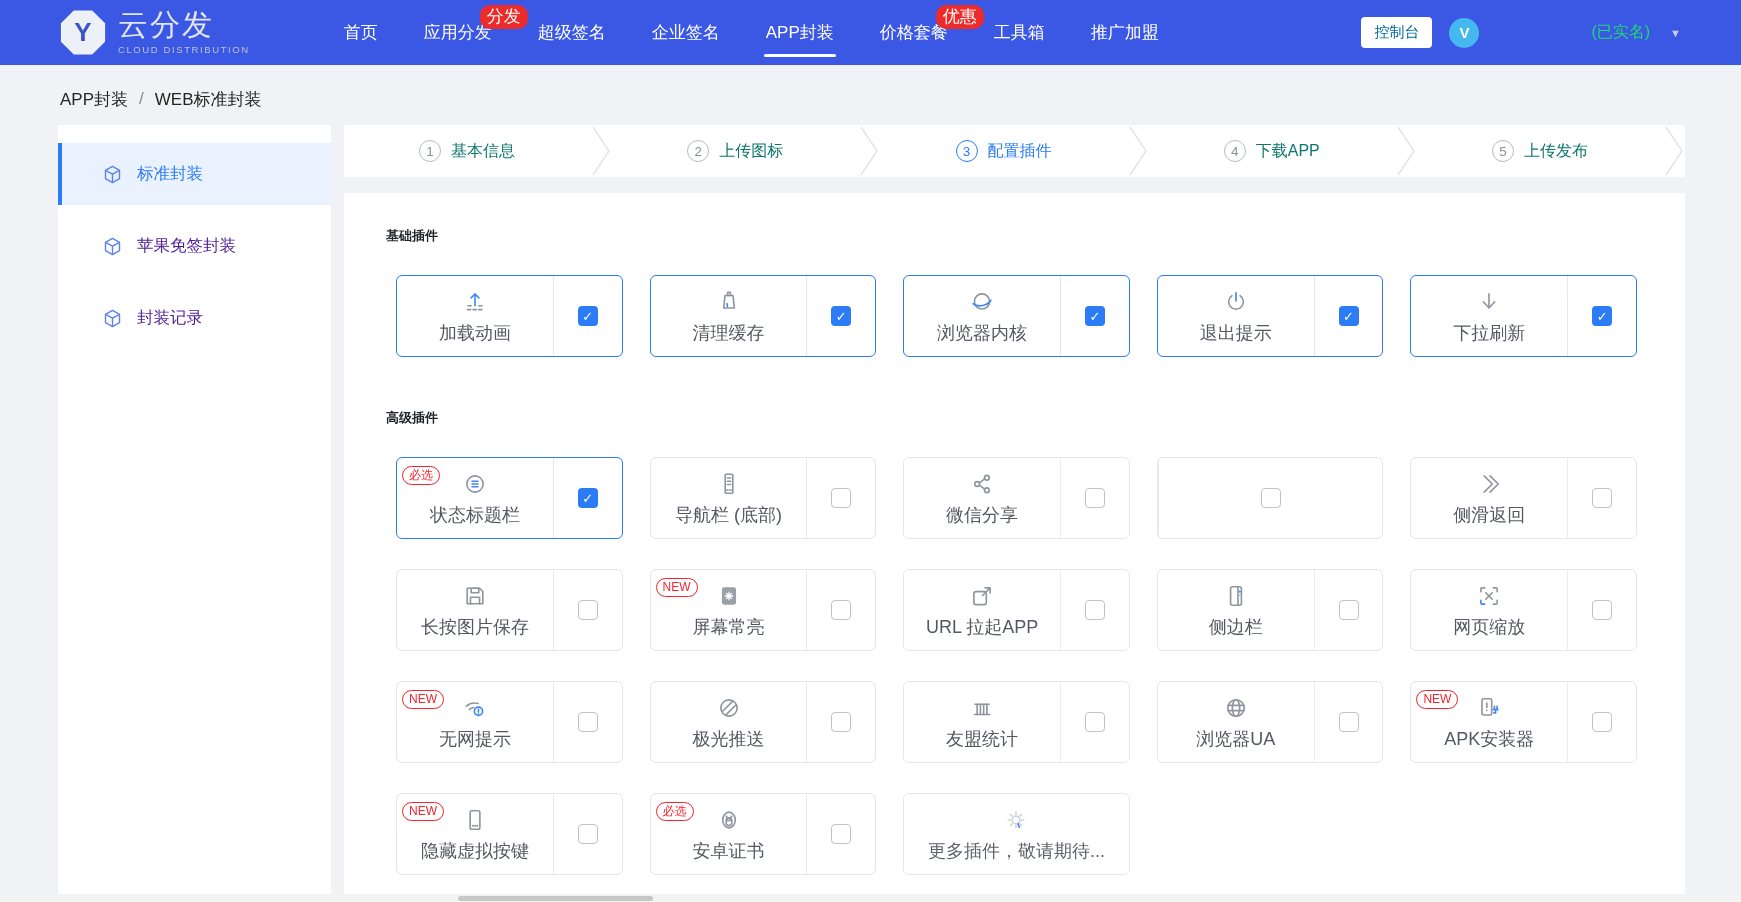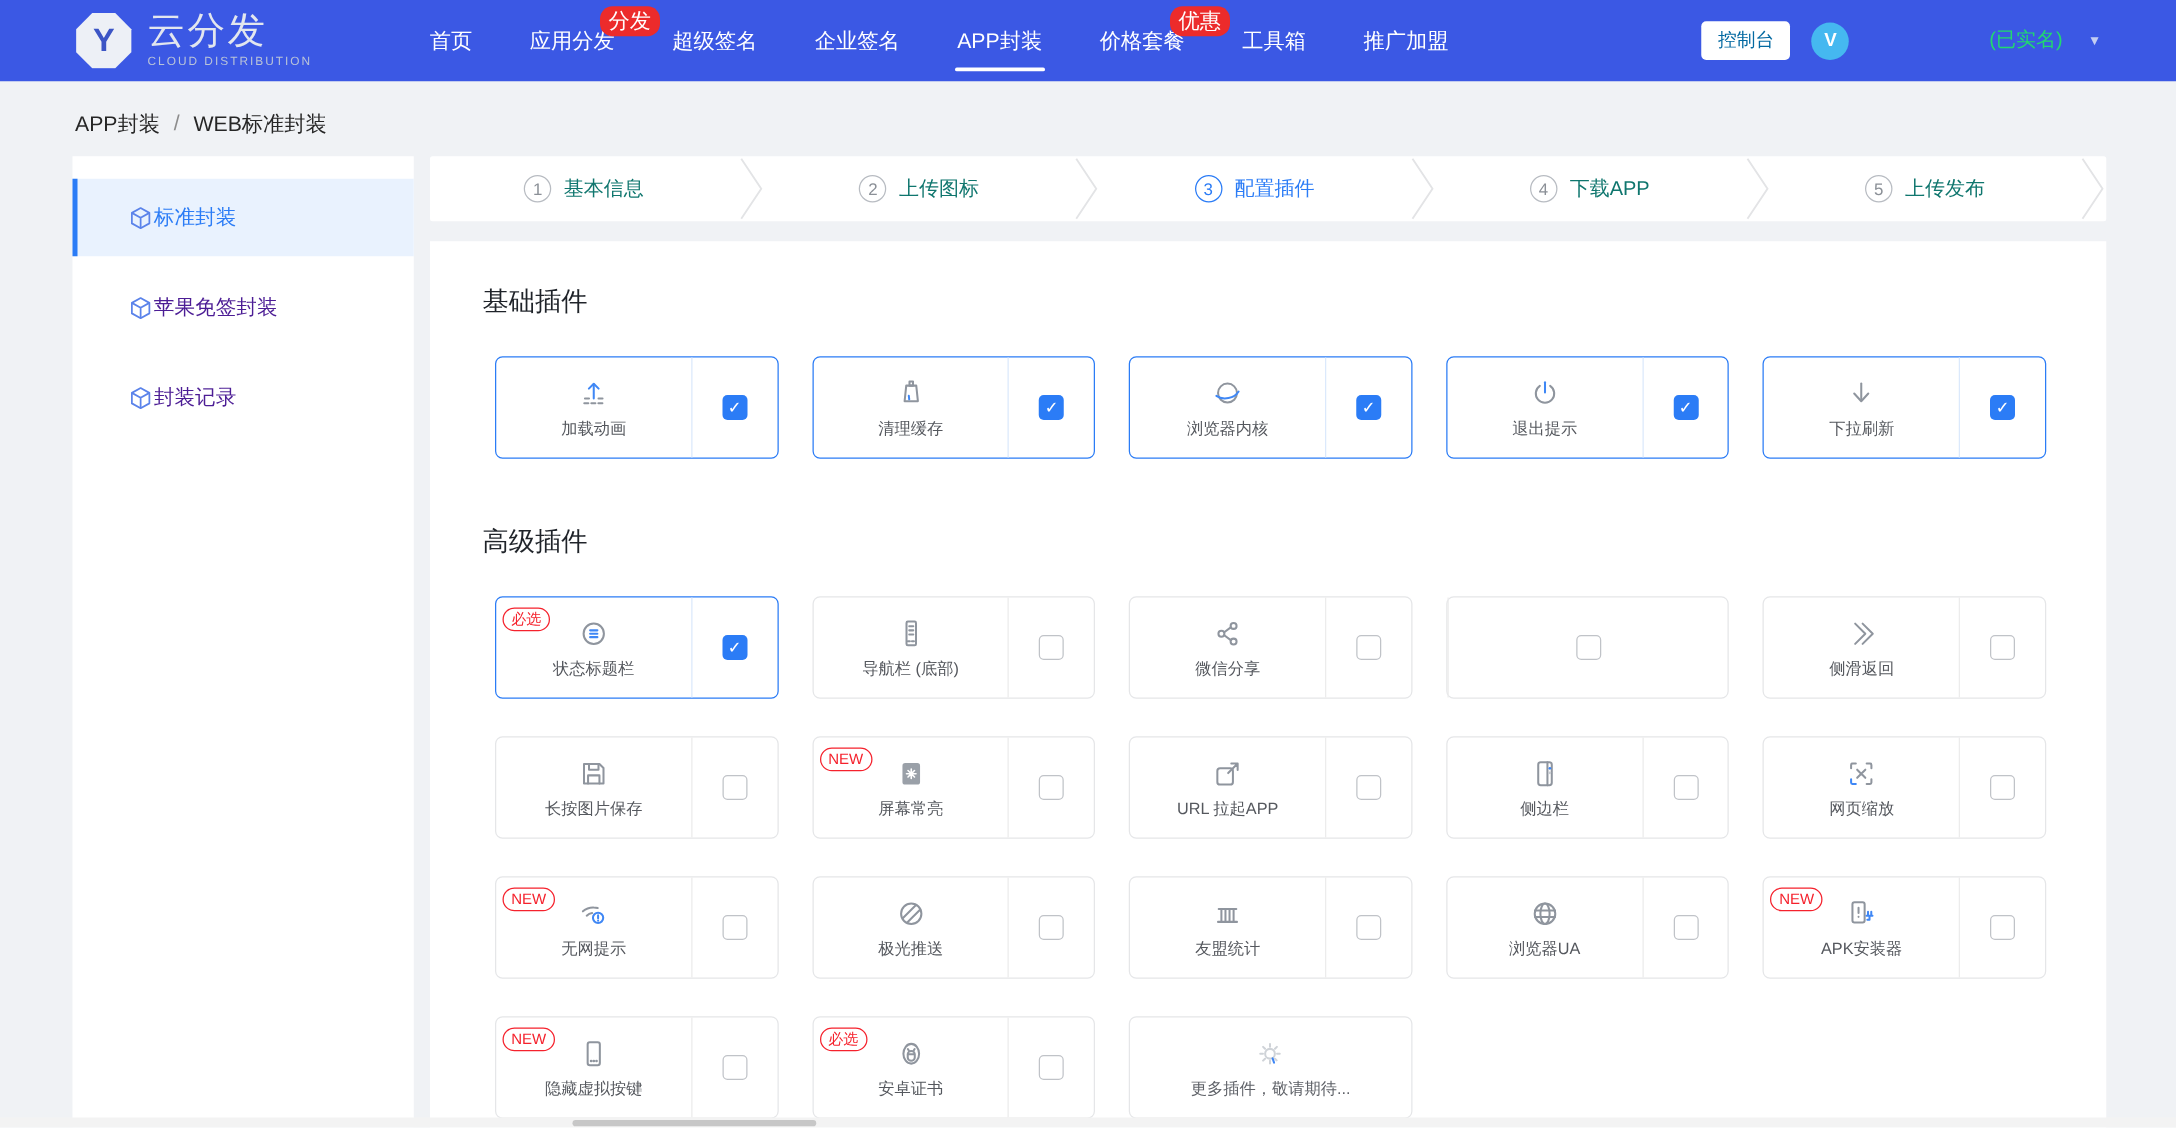--- a/index.html
+++ b/index.html
@@ -33,48 +33,48 @@
   .caret{color:#c3cdf2;font-size:11px}
 
   
   .breadcrumb{margin:24px 0 16px 60px;font-size:17px;color:#262626;display:flex;gap:11px;align-items:center;height:20px}
   .crumb{cursor:pointer}
   .crumb-sep{color:#8c8c8c}
 
   
   .layout{display:flex;gap:13px;align-items:flex-start;padding:0 56px 0 58px}
   .sidebar{width:273px;background:#fff;padding-top:18px;height:777px}
-  .side-item{height:62px;display:flex;align-items:center;padding-left:40px;cursor:pointer;
+  .side-item{height:62px;display:flex;align-items:center;gap:14px;padding-left:40px;cursor:pointer;
     margin-bottom:10px;border-left:4px solid transparent}
   .side-item.active{background:#e9f2fe;border-left-color:var(--accent)}
   .side-item.active .side-label{color:var(--accent)}
   .side-label{font-size:16.5px;color:#4c1d95}
   .side-icon{display:flex}
   .main{flex:1;min-width:0}
 
   
   .wizard{background:#fff;height:52px;display:flex;align-items:stretch;border-radius:2px;overflow:hidden}
   .step{flex:1;display:flex;align-items:center;justify-content:center;gap:10px;cursor:pointer}
   .step-num{width:22px;height:22px;border:1px solid #b8bcc2;border-radius:50%;color:#8b9097;font-size:13.5px;
     display:flex;align-items:center;justify-content:center}
   .step-label{font-size:16px;color:#0f766e;white-space:nowrap}
   .step.active .step-num{border-color:var(--accent);color:var(--accent)}
   .step.active .step-label{color:var(--accent)}
   .chev{display:flex;align-items:center}
 
   
   .content{background:#fff;margin-top:16px;padding:34px 48px 40px 40px;min-height:709px}
-  .section-title{font-size:21px;font-weight:400;color:#1f2329;margin:0 0 30px 2px}
+  .section-title{font-size:13px;font-weight:700;color:#1f2329;margin:0 0 30px 2px}
   .grid{display:grid;grid-template-columns:repeat(5,1fr);gap:30px 27px;margin-left:12px}
   .grid.basic{margin-bottom:52px}
   .plugin-card{position:relative;height:82px;border:1px solid #e5e6e8;border-radius:6px;background:#fff;display:flex;cursor:pointer}
   .plugin-card.selected{border-color:var(--accent)}
   .plugin-left{flex:2.3;display:flex;flex-direction:column;align-items:center;justify-content:center;gap:5px;min-width:0}
   .plugin-icon{height:28px;display:flex;align-items:center;justify-content:center}
-  .plugin-label{font-size:13px;color:#55585e;white-space:nowrap}
+  .plugin-label{font-size:18px;color:#55585e;white-space:nowrap}
   .plugin-divider{width:1px;background:#ececec}
   .plugin-card.selected .plugin-divider{background:#dbe9fc}
   .plugin-right{flex:1;display:flex;align-items:center;justify-content:center}
   .checkbox{width:20px;height:20px;border-radius:4px}
   .checkbox.unchecked{border:1.5px solid #c0c3c8;background:#fff}
   .checkbox.checked{background:var(--accent);color:#fff;display:flex;align-items:center;justify-content:center;
     font-size:13px;font-weight:bold}
   .plugin-badge{position:absolute;top:8px;left:5px;font-size:12px;color:#f5222d;border:1px solid #f5222d;
     border-radius:12px;padding:1px 6px;background:#fff;line-height:1.25}
   .plugin-card.more .plugin-left{flex:1}

